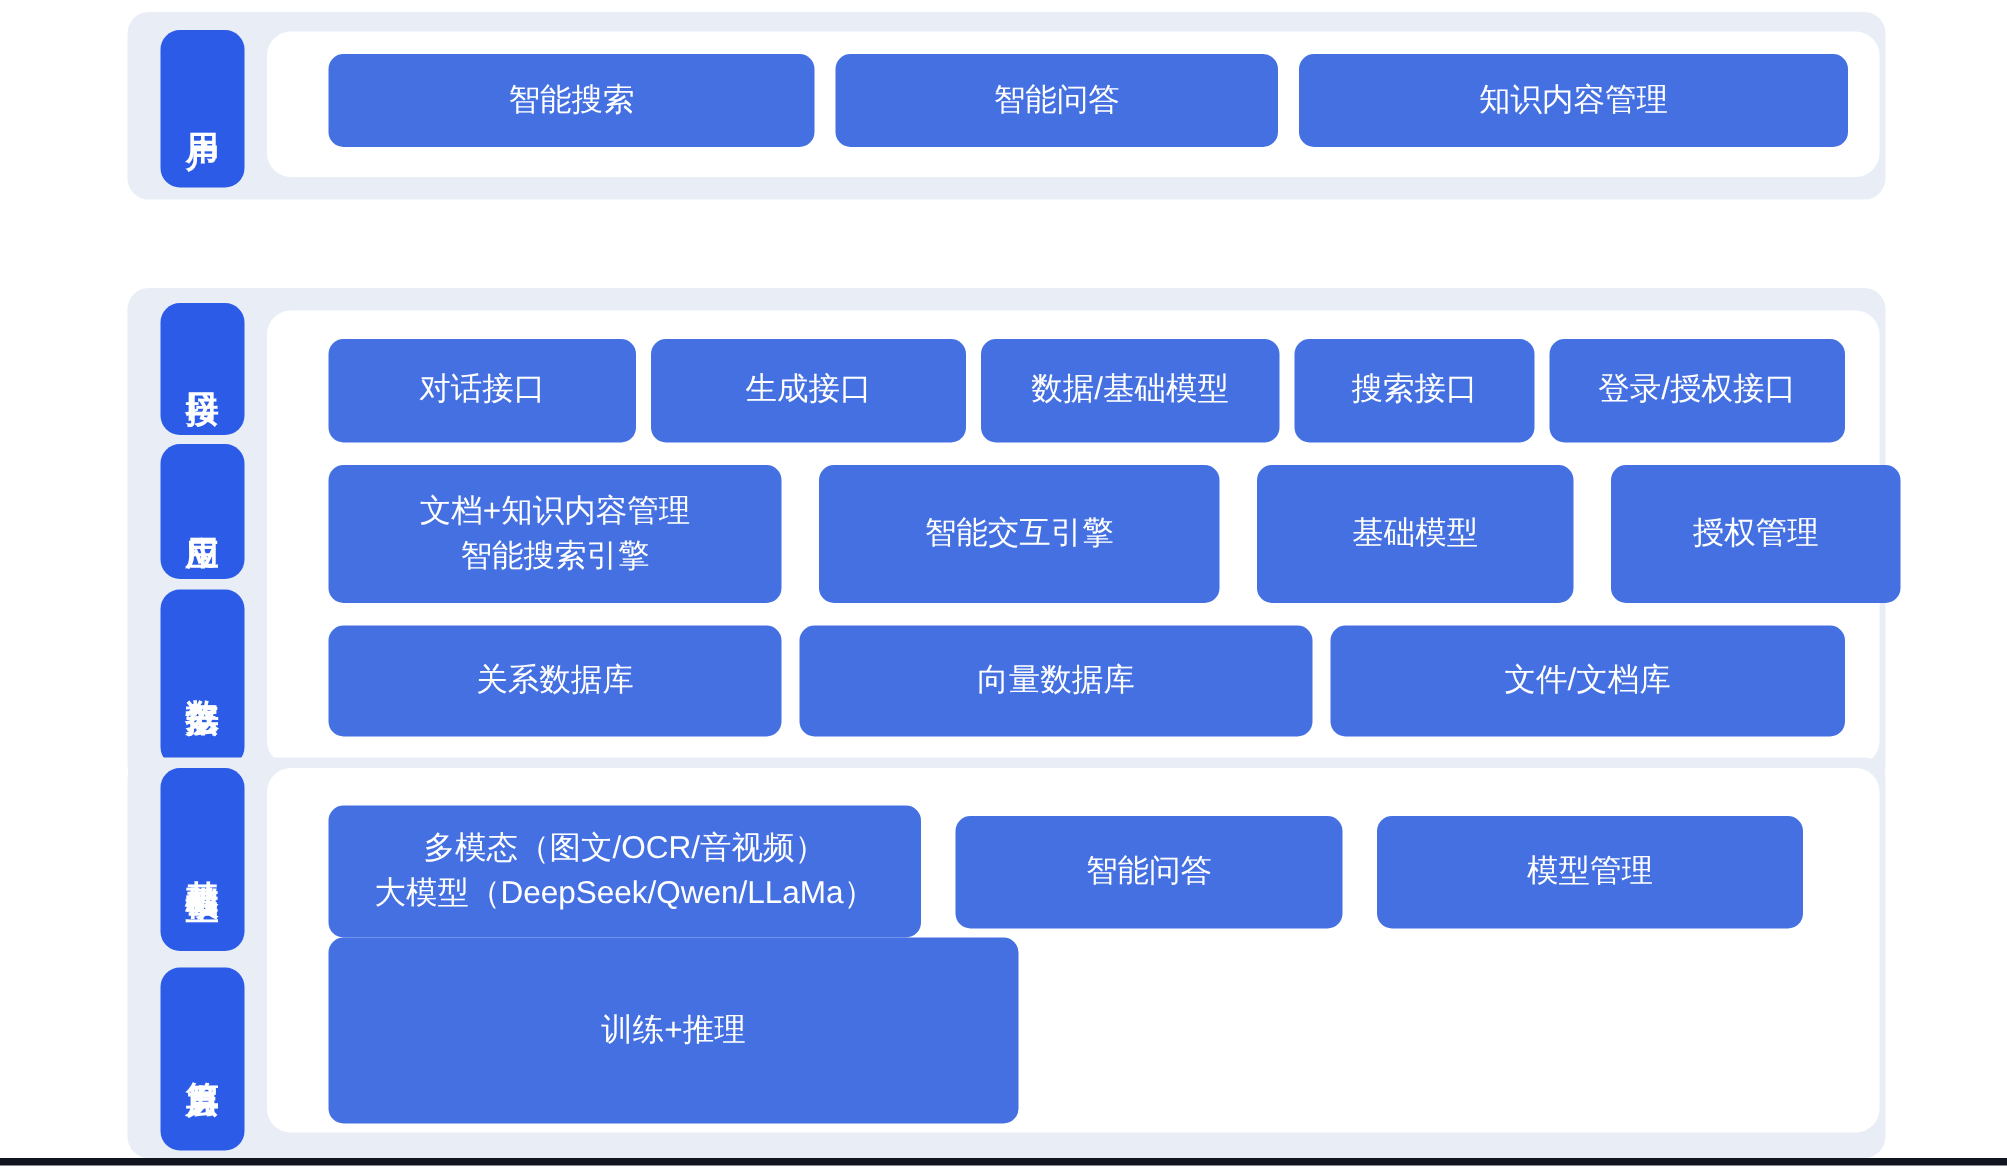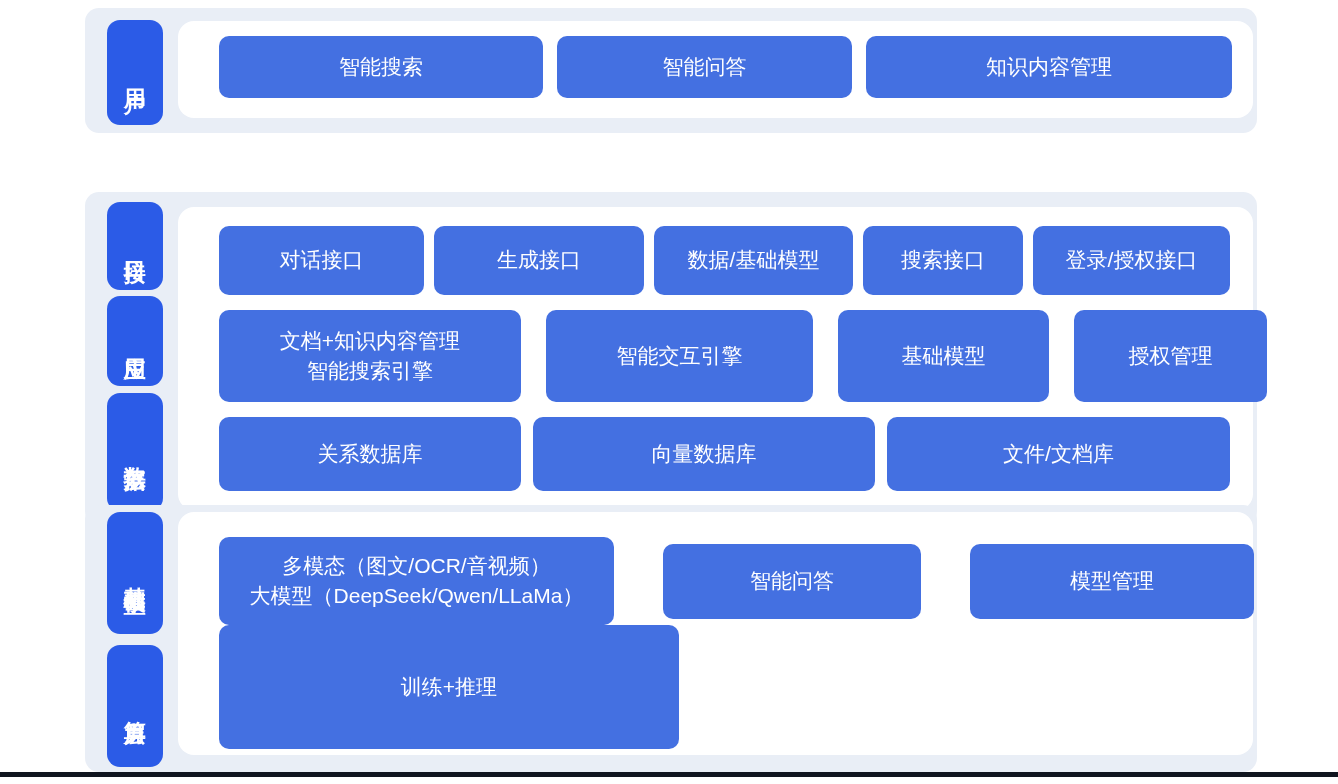--- a/index.html
+++ b/index.html
@@ -75,21 +75,21 @@
         <div class="block" style="width:343px;height:74px;">文件/文档库</div>
       </div>
     </div>
   </div>
 
   <div class="panel" style="top:505px;height:267px;">
     <div class="pill" style="top:7px;height:122px;">基础模型</div>
     <div class="pill" style="top:140px;height:122px;">算力层</div>
 
     <div class="whitebox" style="top:7px;height:243px;">
-      <div class="row" style="top:25px;height:88px;gap:49px;justify-content:flex-end;">
+      <div class="row" style="top:25px;height:88px;gap:23px;justify-content:flex-end;">
         <div class="block" style="width:395px;height:88px;">多模态（图文/OCR/音视频）
 大模型（DeepSeek/Qwen/LLaMa）</div>
         <div class="block" style="width:258px;height:75px;">智能问答</div>
         <div class="block" style="width:284px;height:75px;">模型管理</div>
       </div>
 
       <div class="row" style="top:125px;height:100px;gap:15px;">
         <div class="block" style="width:460px;height:124px;">训练+推理</div>
       </div>
     </div>

